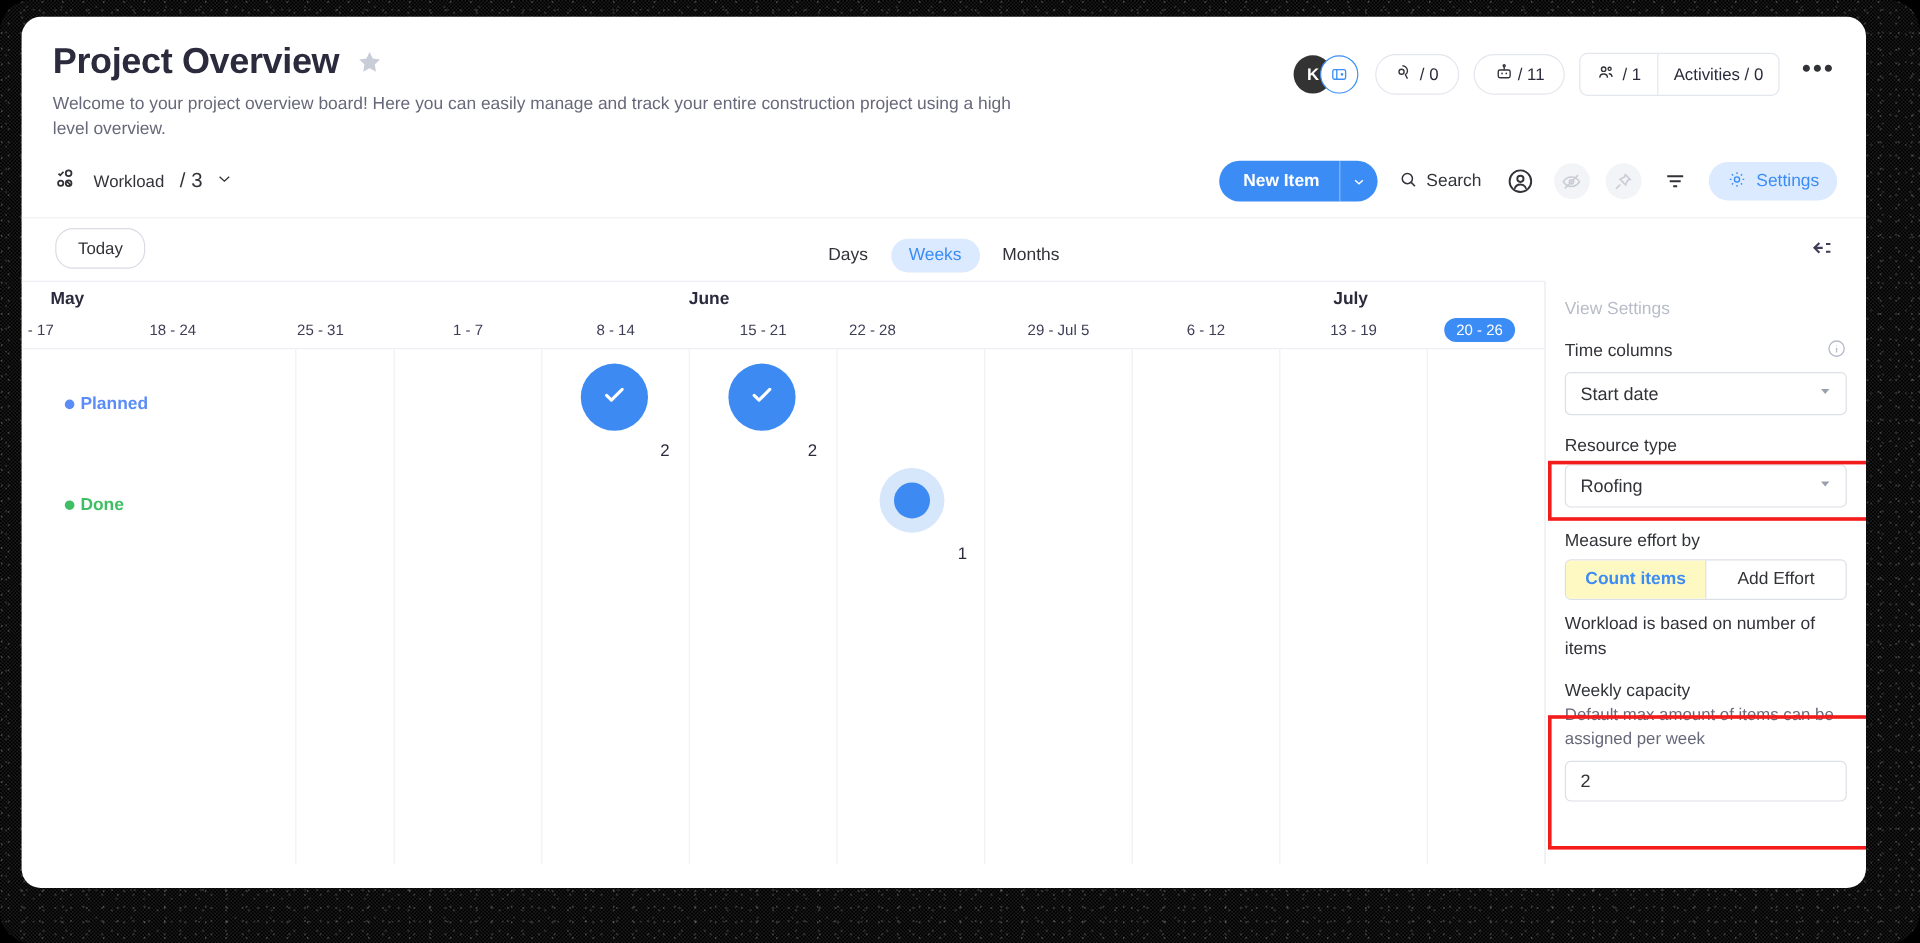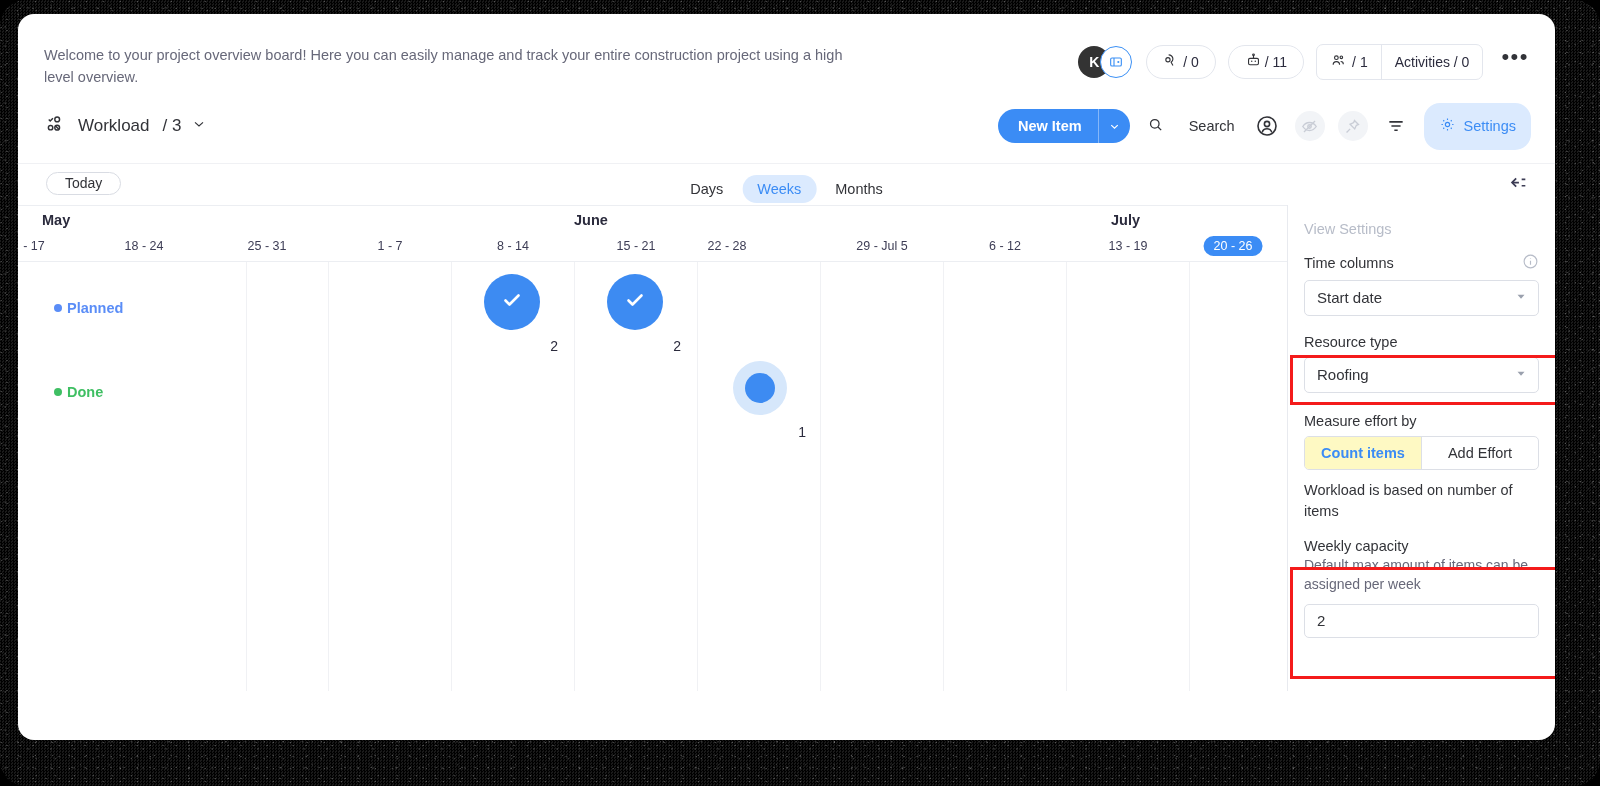--- a/index.html
+++ b/index.html
@@ -103,63 +103,63 @@
   .split-seg + .split-seg { border-left: 1px solid #e3e6ed; }
   .dots { font-size: 22px; color: #323338; letter-spacing: 1.5px; padding: 0 2px 10px 6px; line-height: 0.4;}
 
   
   .toolbar {
     position: relative;
     display: flex; align-items: center;
     padding: 14px 24px 13px 28px;
   }
   .view-switch { display: flex; align-items: center; gap: 10px; cursor: pointer; }
-  .view-switch .lbl { font-size: 17px; color: #323338; }
+  .view-switch .lbl { font-size: 14px; color: #323338; }
   .view-switch .cnt { font-size: 17px; color: #323338; margin-left: 3px; }
   .toolbar-right {
     margin-left: auto;
     display: flex; align-items: center; gap: 13px;
   }
   .newitem {
     display: flex; align-items: stretch; height: 34px;
     background: #3b8cf5; border-radius: 17px; overflow: hidden;
   }
   .newitem .main {
     display: flex; align-items: center; padding: 0 16px 0 20px;
     color: #fff; font-size: 14.5px; font-weight: 600;
   }
   .newitem .caret {
     display: flex; align-items: center; justify-content: center;
     width: 32px; border-left: 1px solid rgba(255,255,255,.38); color: #fff;
   }
   .tb-text {
-    display: flex; align-items: center; gap: 25px;
+    display: flex; align-items: center; gap: 7px;
     font-size: 14.5px; color: #323338; padding: 5px 4px;
   }
   .tb-icon {
     width: 30px; height: 30px; border-radius: 50%;
     display: flex; align-items: center; justify-content: center;
     color: #323338;
   }
   .tb-icon.muted { background: #f2f4f7; color: #c9cdd6; }
   .settings-btn {
     display: flex; align-items: center; gap: 8px;
-    height: 47px; padding: 0 15px; border-radius: 16px;
+    height: 32px; padding: 0 15px; border-radius: 16px;
     background: #dbeafe; color: #3b8cf5; font-size: 14.5px;
   }
 
   
   .tl-controls {
     position: relative;
     display: flex; align-items: center;
     padding: 8px 26px 10px 28px;
     border-top: 1px solid #f0f1f4;
   }
   .today-btn {
-    height: 23px; padding: 0 18px;
+    height: 34px; padding: 0 18px;
     border: 1px solid #d9dce3; border-radius: 15px;
     background: #fff; color: #323338; font-size: 14px;
     display: flex; align-items: center;
   }
   .zoom-tabs {
     position: absolute; left: 50%; transform: translateX(-50%);
     display: flex; align-items: center; gap: 4px;
   }
   .ztab {
     padding: 6px 15px; border-radius: 15px;
@@ -272,20 +272,28 @@
 </style>
 </head>
 <body>
 
 <div id="frame">
   <div id="noise"></div>
 
   <div id="card">
 
     <div class="header">
+      <div class="title-row">
+        <div class="board-title">Project Overview</div>
+        <span class="star">
+          <svg viewBox="0 0 24 24" fill="currentColor" width="22" height="22">
+              <path d="M12 2.6l2.9 5.88 6.5.95-4.7 4.58 1.11 6.47L12 17.43l-5.81 3.05 1.11-6.47-4.7-4.58 6.5-.95z"></path>
+            </svg>
+        </span>
+      </div>
       <div class="subtitle">Welcome to your project overview board! Here you can easily manage and track your entire construction project using a high level overview.</div>
 
       <div class="header-right">
         <div class="avatar-group">
           <div class="avatar">K</div>
           <div class="board-chip">
             <svg viewBox="0 0 24 24" width="16" height="16" fill="none" stroke="#3b90f5" stroke-width="1.7">
               <rect x="4" y="6" width="16" height="12" rx="2"></rect>
                 <path d="M9 6v12"></path>
               <circle cx="15.5" cy="12" r="1.6" fill="#3b90f5" stroke="none"></circle>

